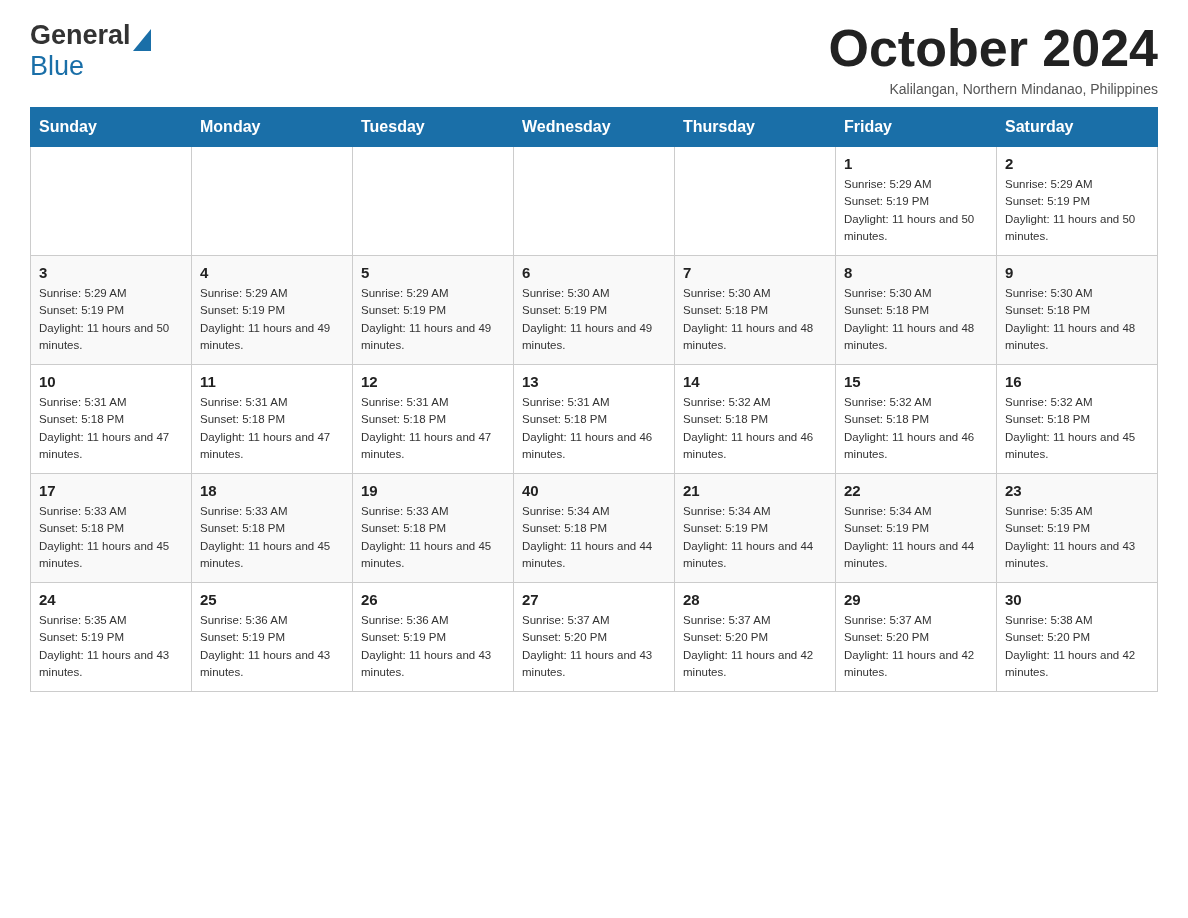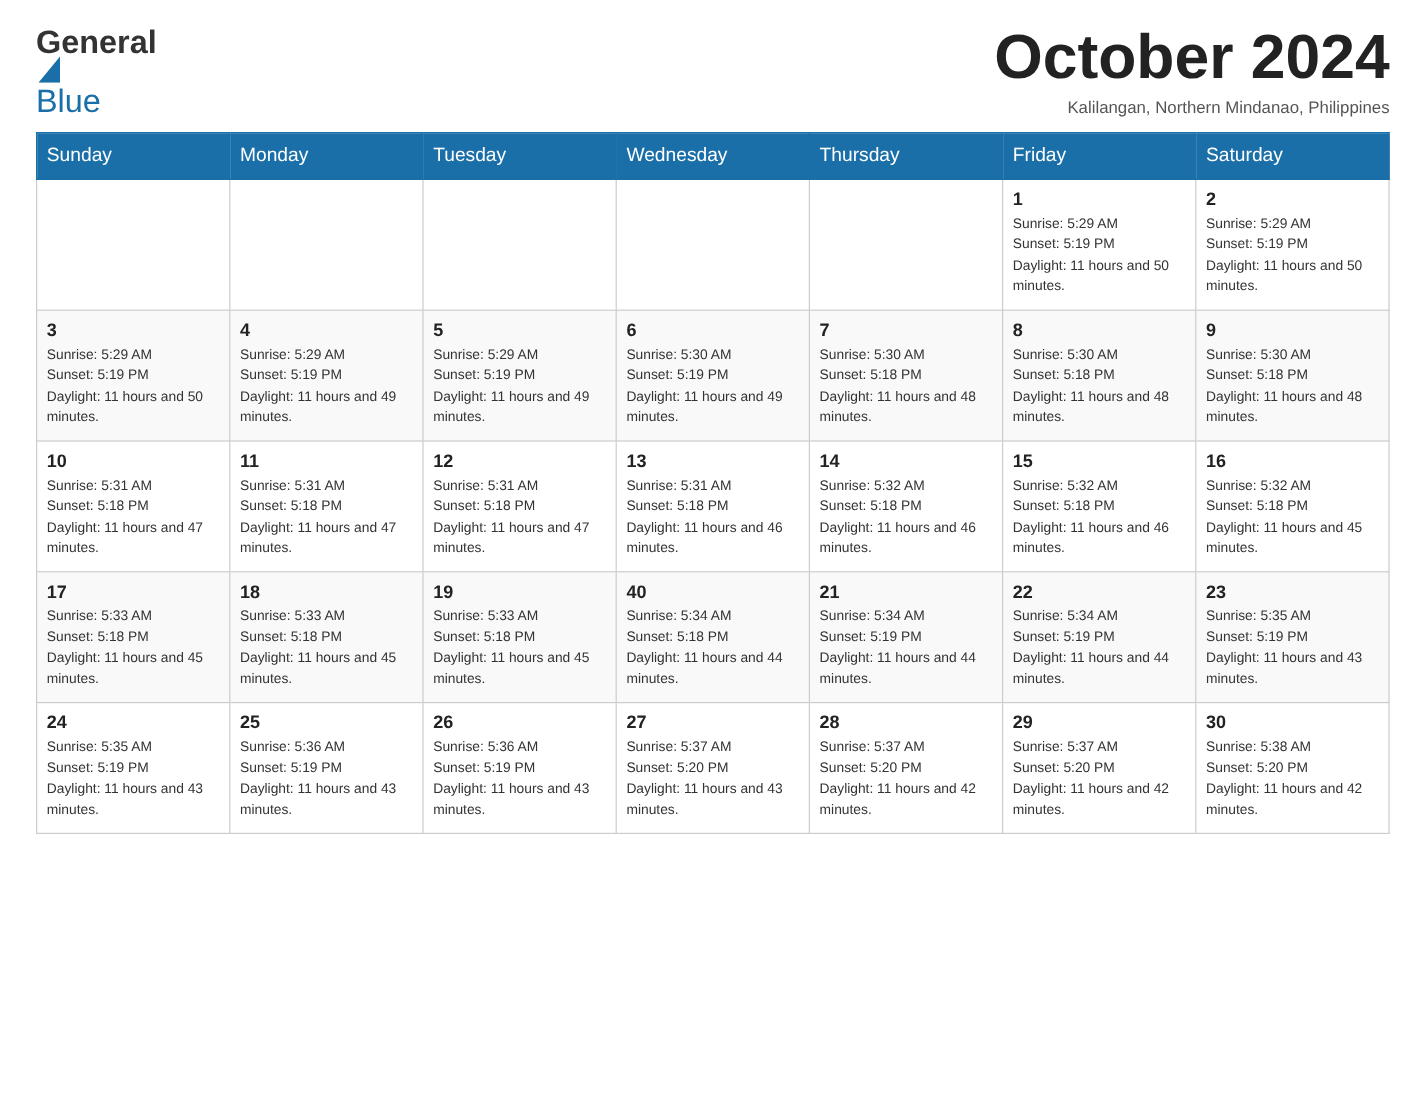--- a/index.html
+++ b/index.html
@@ -40,21 +40,21 @@
       width: 100%;
       border-collapse: collapse;
       margin-top: 10px;
     }
     .calendar-table th {
       background-color: #1a6fa8;
       color: #fff;
       padding: 10px 8px;
       text-align: left;
       font-size: 16px;
-      font-weight: normal;
+      font-weight: bold;
       border: 1px solid #1a6fa8;
     }
     .calendar-table td {
       vertical-align: top;
       padding: 8px 8px 10px 8px;
       border: 1px solid #ccc;
       width: calc(100% / 7);
       min-height: 100px;
     }
     .day-number {
@@ -73,22 +73,21 @@
       background: #fff;
     }
     .calendar-table tr:nth-child(odd) td {
       background-color: #fff;
     }
     .calendar-table tr:nth-child(even) td {
       background-color: #f9f9f9;
     }
     .logo-row {
       display: flex;
-      align-items: flex-start;
-      flex-direction: column;
+      align-items: flex-end;
     }
     .logo-general {
       font-size: 27px;
       font-weight: bold;
       color: #333;
     }
     .logo-triangle {
       display: inline-block;
       margin-left: 2px;
     }

